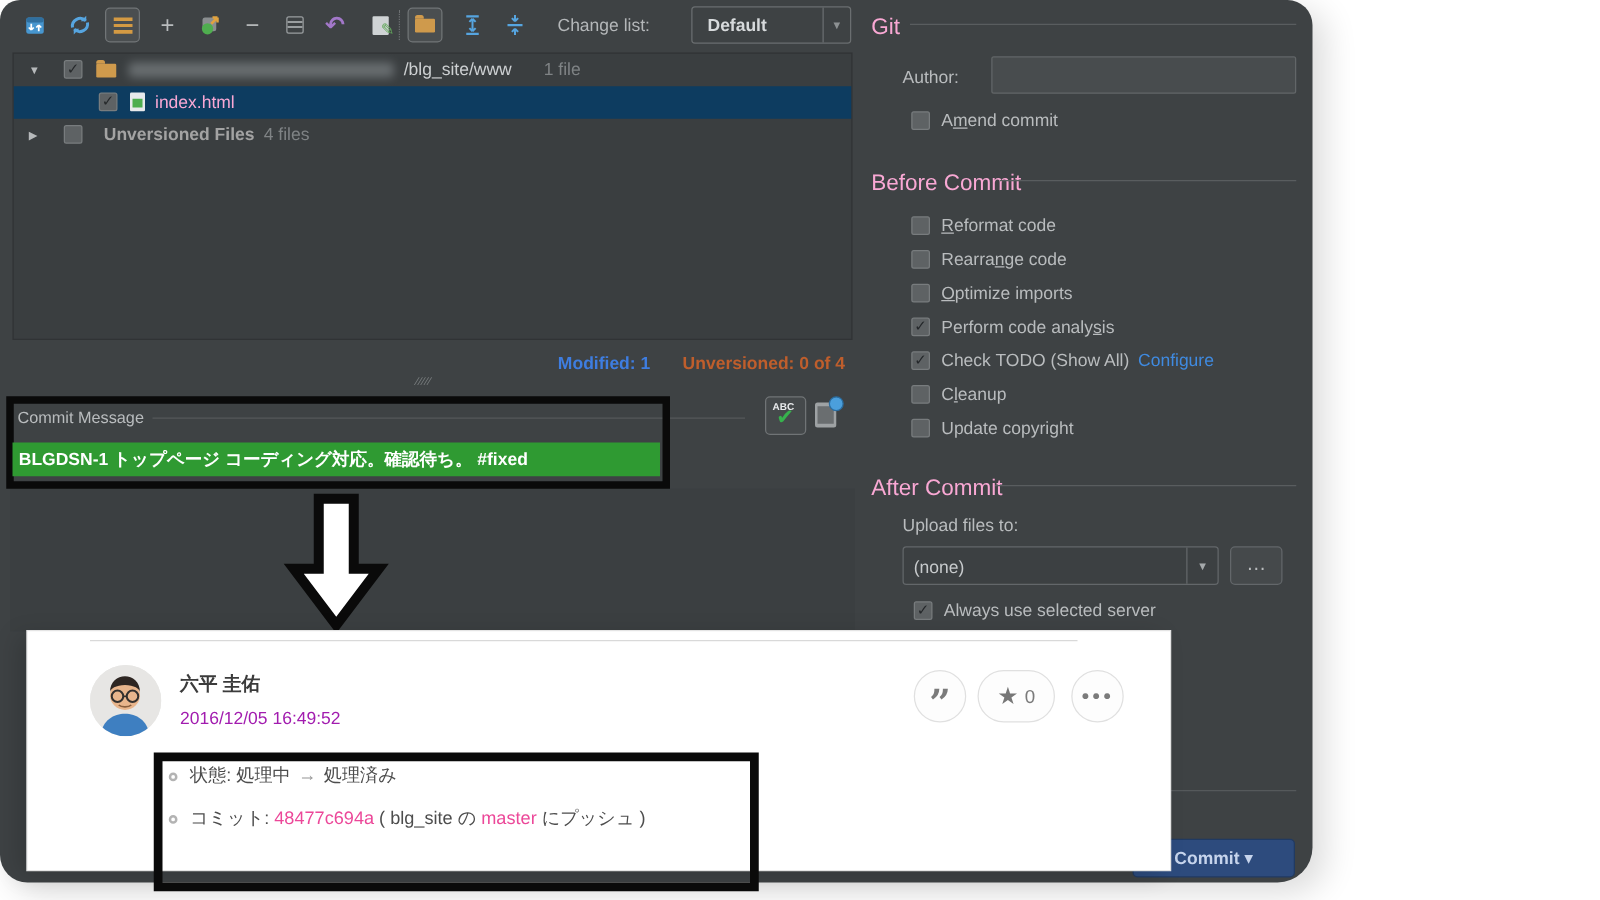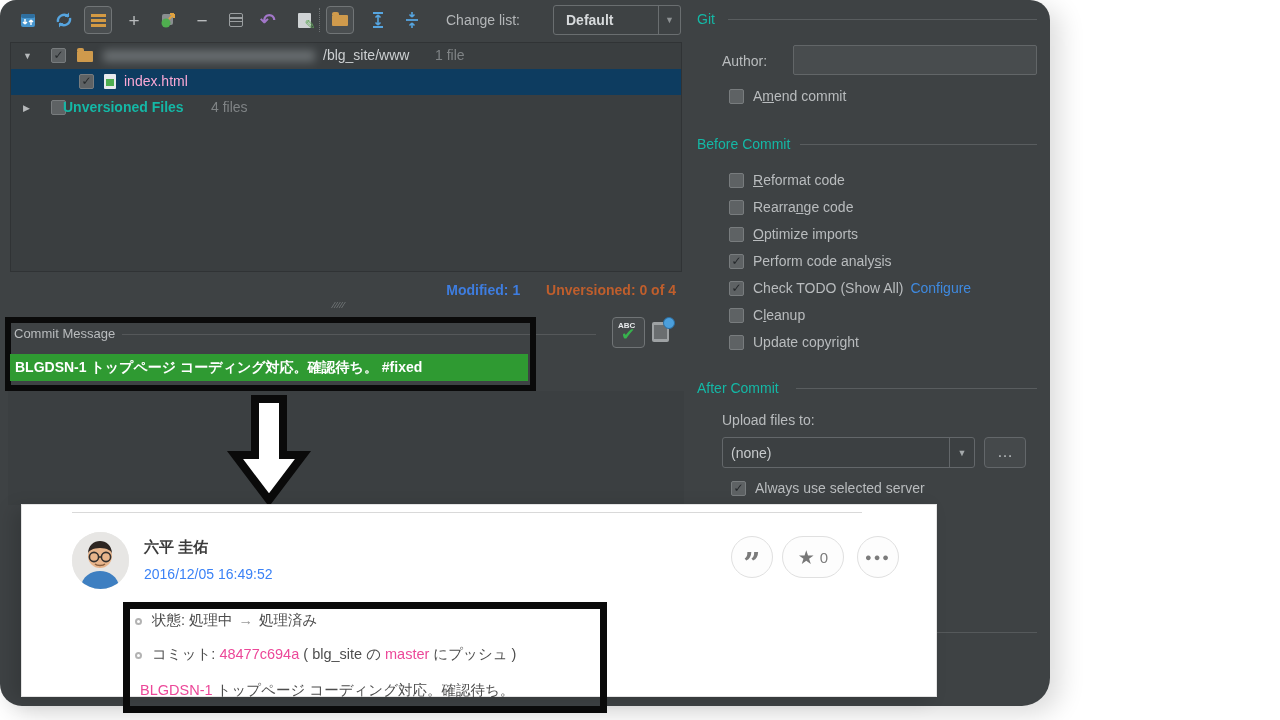--- a/index.html
+++ b/index.html
@@ -68,21 +68,21 @@
     border-radius:2px; }
   #hist-icon::before { content:""; position:absolute; left:2px; top:3px; width:13px; height:14px; background:#6a6e70; }
   #hist-icon .clock { position:absolute; right:-6px; top:-5px; width:12px; height:12px; border-radius:50%;
     background:#4b9fdc; border:1px solid #2b6da0; }
   #editor { position:absolute; left:8px; top:391px; width:676px; height:114px; background:#3b3f41; }
 
   
   #big-arrow { position:absolute; left:222px; top:394px; z-index:8; }
 
   
-  .hdr { position:absolute; color:#14b8a6; font-size:14px; }
+  .hdr { position:absolute; color:#f9a8d4; font-size:18px; }
   .hline { position:absolute; height:1px; background:#595d5f; }
   .rlabel { position:absolute; color:#b9bcbe; font-size:14px; }
   #author-input { position:absolute; left:793px; top:45px; width:244px; height:30px;
     background:#484c4e; border:1px solid #626668; border-radius:2px; }
   .rcb { position:absolute; width:15px; height:15px; background:#5e6264; border:1px solid #787c7e;
     border-radius:2px; color:#24272a; font-size:12px; font-weight:bold; line-height:13px; text-align:center; }
   .rcb-label { position:absolute; color:#b9bcbe; font-size:14px; white-space:nowrap; }
   .rcb-label .u { text-decoration:underline; }
   .cfg-link { color:#3f8ae0; margin-left:7px; }
   #upload-combo { position:absolute; left:722px; top:437px; width:253px; height:31px;
@@ -97,21 +97,21 @@
     background:#2d4b7d; border:1px solid #203a62; border-radius:4px; color:#c6d4ec;
     font-size:14px; font-weight:bold; text-align:center; line-height:29px; }
 
   
   #card { position:absolute; left:22px; top:505px; width:914px; height:191px; background:#fff;
     z-index:10; box-shadow:0 0 0 1px #e4e4e4, -8px 4px 18px rgba(0,0,0,.16); }
   #card-topline { position:absolute; left:50px; top:7px; width:790px; height:1px; background:#d9d9d9; }
   #avatar { position:absolute; left:50px; top:27px; width:57px; height:57px; border-radius:50%;
     overflow:hidden; background:#e9e9e7; }
   #card-name { position:absolute; left:122px; top:33px; color:#3b3b3b; font-size:15px; font-weight:bold; }
-  #card-time { position:absolute; left:122px; top:61px; color:#3b82f6; font-size:14px; }
+  #card-time { position:absolute; left:122px; top:61px; color:#a21caf; font-size:14px; }
   .pillbtn { position:absolute; top:31px; height:42px; border:1px solid #e0e0e0; border-radius:21px;
     background:#fdfdfd; display:flex; align-items:center; justify-content:center; color:#7b7b7b; }
   #quote-btn { left:709px; width:42px; font-family:"DejaVu Serif",serif; font-size:30px; font-weight:bold; line-height:0; padding-top:14px; }
   #star-btn { left:760px; width:62px; font-size:15px; }
   #star-btn .star { font-size:19px; margin-right:5px; color:#777; }
   #more-btn { left:835px; width:42px; letter-spacing:2px; font-size:11px; font-weight:bold; }
   .feedline { position:absolute; font-size:14.5px; color:#4d4d4d; white-space:nowrap; z-index:12; }
   .bullet { position:absolute; width:7px; height:7px; border:2px solid #b3b3b3; border-radius:50%; z-index:12; }
   .glink { color:#ec4899; }
   .garrow { color:#999; margin:0 6px; }
@@ -194,21 +194,21 @@
       <span class="treelabel dim" style="left:424px">1 file</span>
     </div>
     <div class="trow" style="top:26px; background:#0d3c60">
       <span class="cb" style="left:68px">✓</span>
       <div class="htmlfile" style="position:absolute; left:93px; top:5px"></div>
       <span class="treelabel" style="left:113px; color:#f9a8d4">index.html</span>
     </div>
     <div class="trow" style="top:52px">
       <span class="tri" style="left:12px">▶</span>
       <span class="cb" style="left:40px; color:transparent"></span>
-      <span class="treelabel" style="left:52px; font-weight:bold; color:#14b8a6">Unversioned Files</span>
+      <span class="treelabel" style="left:72px; font-weight:bold; color:#a3a3a3">Unversioned Files</span>
       <span class="treelabel dim" style="left:200px">4 files</span>
     </div>
   </div>
 
   <div id="status-line">
     <span style="color:#3e7de0">Modified: 1</span>
     <span style="color:#bf5e2c; margin-left:22px">Unversioned: 0 of 4</span>
   </div>
   <div id="splitter">⁄⁄⁄⁄⁄</div>
 
@@ -265,20 +265,21 @@
   <span class="rlabel" style="left:722px; top:412px">Upload files to:</span>
   <div id="upload-combo">
     <span>(none)</span>
     <span class="arr">▼</span>
   </div>
   <div id="dots-btn">…</div>
   <span class="rcb" style="left:731px; top:481px">✓</span>
   <span class="rcb-label" style="left:755px; top:480px">Always use selected server</span>
 
   <div id="pre-commit-sep"></div>
+  <div id="commit-btn">Commit ▾</div>
 </div>
 
 <div id="card">
   <div id="card-topline"></div>
   <div id="avatar">
     <svg width="57" height="57" viewBox="0 0 57 57">
       <rect width="57" height="57" fill="#e7e6e4"></rect>
       <circle cx="28" cy="24" r="12" fill="#e8b58c"></circle>
       <path d="M16 22c0-9 6-13 12-13s12 4 12 13c0-3-5-6-12-6s-12 3-12 6z" fill="#2e2622"></path>
       <path d="M8 57c2-13 11-18 20-18s18 5 20 18z" fill="#3e7fc1"></path>
@@ -301,18 +302,15 @@
   <span class="bullet" style="left:113px; top:113px"></span>
   <span class="feedline" style="left:130px; top:106px">
     <span>状態: 処理中</span><span class="garrow">→</span><span>処理済み</span>
   </span>
 
   <span class="bullet" style="left:113px; top:147px"></span>
   <span class="feedline" style="left:130px; top:140px">
     <span>コミット: </span><a class="glink">48477c694a</a><span> ( blg_site の </span><a class="glink">master</a><span> にプッシュ )</span>
   </span>
 
-  <span class="feedline" style="left:118px; top:176px">
-    <a class="glink">BLGDSN-1</a><span> トップページ コーディング対応。確認待ち。</span>
-  </span>
 
   <div class="anno" style="left:101px; top:97px; width:484px; height:111px; border-width:7px"></div>
 </div>
 
 </body></html>

